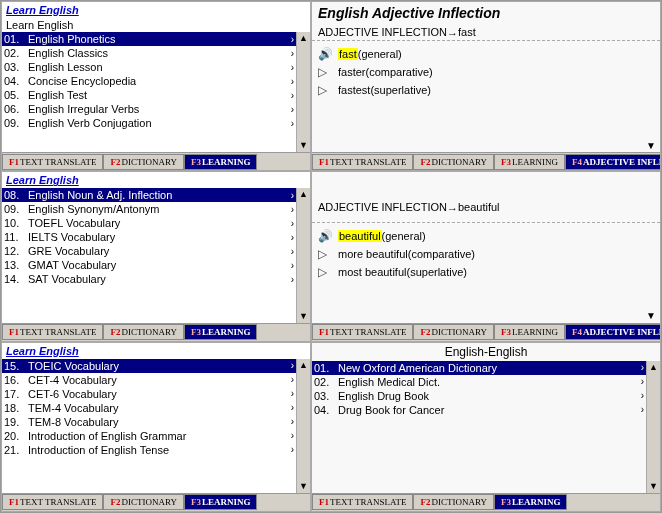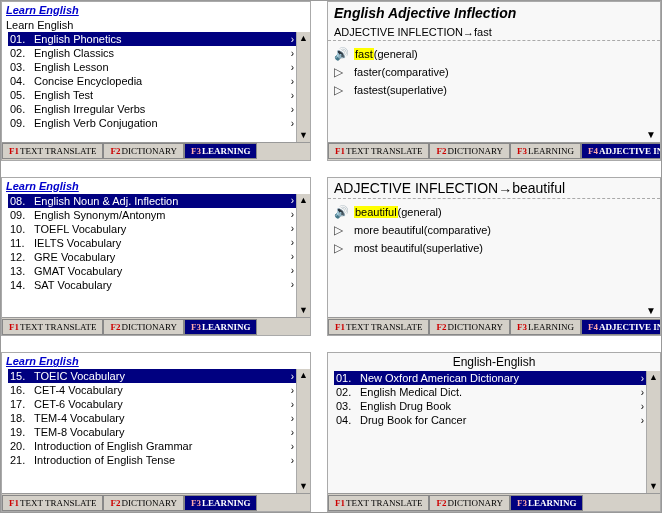--- a/index.html
+++ b/index.html
@@ -12,21 +12,20 @@
       overflow: hidden;
     }
 
     .main-container {
       display: grid;
       grid-template-columns: 310px 1fr;
       grid-template-rows: 1fr 1fr 1fr;
       width: 662px;
       height: 513px;
       border: 1px solid #999;
-      gap: 16px;
     }
 
     .panel {
       border: 1px solid #aaa;
       display: flex;
       flex-direction: column;
       overflow: hidden;
     }
 
     .panel-title {
@@ -157,21 +156,20 @@
     .english-english-title {
       font-size: 12px;
       padding: 2px 4px;
       color: #000;
       text-align: center;
     }
 
     .panel-with-scroll {
       display: flex;
       flex: 1;
-      margin-left: 6px;
     }
 
     .panel-scroll-bar {
       display: flex;
       flex-direction: column;
       width: 14px;
       border-left: 1px solid #aaa;
       background: #d4d0c8;
       align-items: center;
       justify-content: space-between;
@@ -353,21 +351,21 @@
         </div>
         <div class="footer-tab active">
           <span class="tab-key">F3</span>
           <span>LEARNING</span>
         </div>
         <div class="footer-spacer"></div>
       </div>
   </div>
 
   <div class="right-panel">
-    <div style="font-size:14px; padding:2px 6px;">
+    <div style="font-size:11px; padding:9px 6px;margin-top:20px;">
       ADJECTIVE INFLECTION→<span>beautiful</span>
     </div>
     <div class="adjective-content" id="mr-content">
         <div class="adj-row">
           <span class="adj-icon">🔊</span>
           <span class="adj-word">beautiful</span>
           <span> (general)</span>
         </div>
         <div class="adj-row">
           <span class="adj-icon">▷</span>

